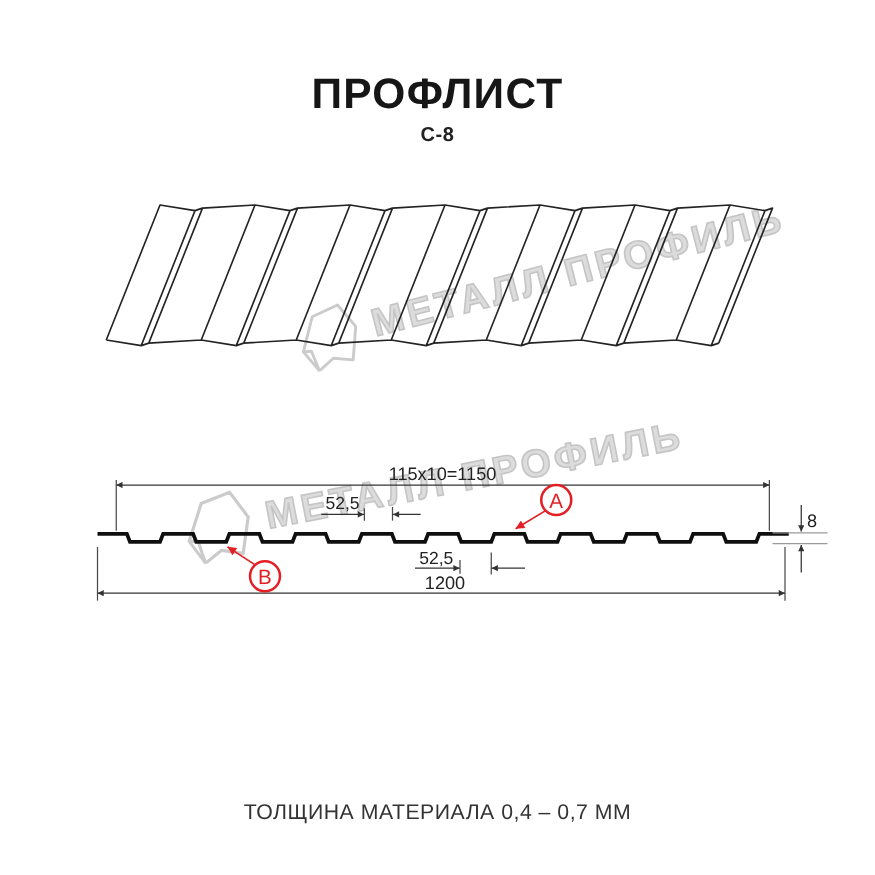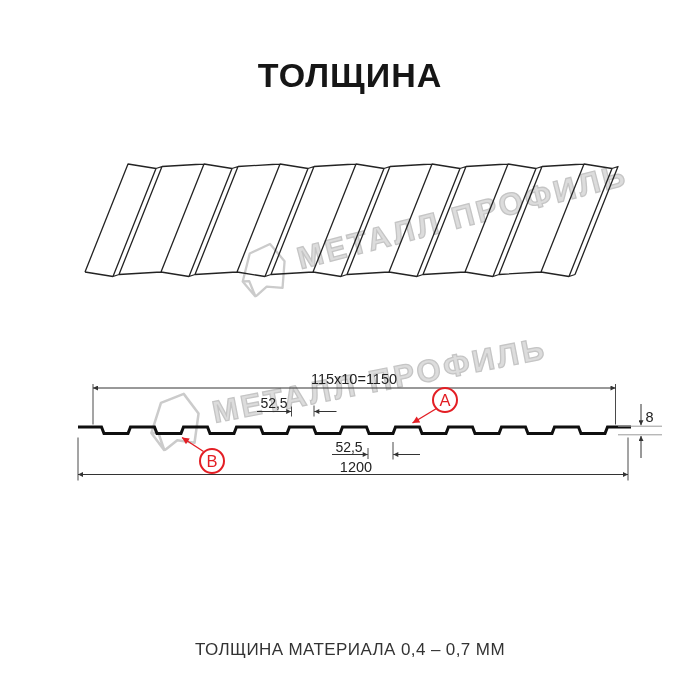--- a/index.html
+++ b/index.html
@@ -32,21 +32,22 @@
   svg.diagram{position:absolute;left:0;top:0;}
   .dim-text{fill:#222;font-family:"Liberation Sans",sans-serif;font-size:14px;}
   .dim-text-lg{fill:#222;font-family:"Liberation Sans",sans-serif;font-size:14.5px;}
   .red-letter{fill:#e31e24;font-family:"Liberation Sans",sans-serif;font-size:16.5px;}
 </style>
 </head>
 <body>
 
 <div class="canvas">
 
-  <div class="page-title">ТОЛЩИНА</div>
+  <div class="page-title">ПРОФЛИСТ</div>
+  <div class="page-subtitle">С-8</div>
 
   <div class="wm wm1">
     <svg width="58" height="52" viewBox="0 0 100 90">
       <path d="M12,58 L36,14 L74,7 L91,42 L76,86 L50,77 L27,89 Z M27,89 L23,60 L12,58" fill="none" stroke="#c6c6c6" stroke-width="4" stroke-linejoin="round"></path>
     </svg>
     <span class="wm-text">МЕТАЛЛ ПРОФИЛЬ</span>
   </div>
 
   <div class="wm wm2">
     <svg width="64" height="57" viewBox="0 0 100 90">

